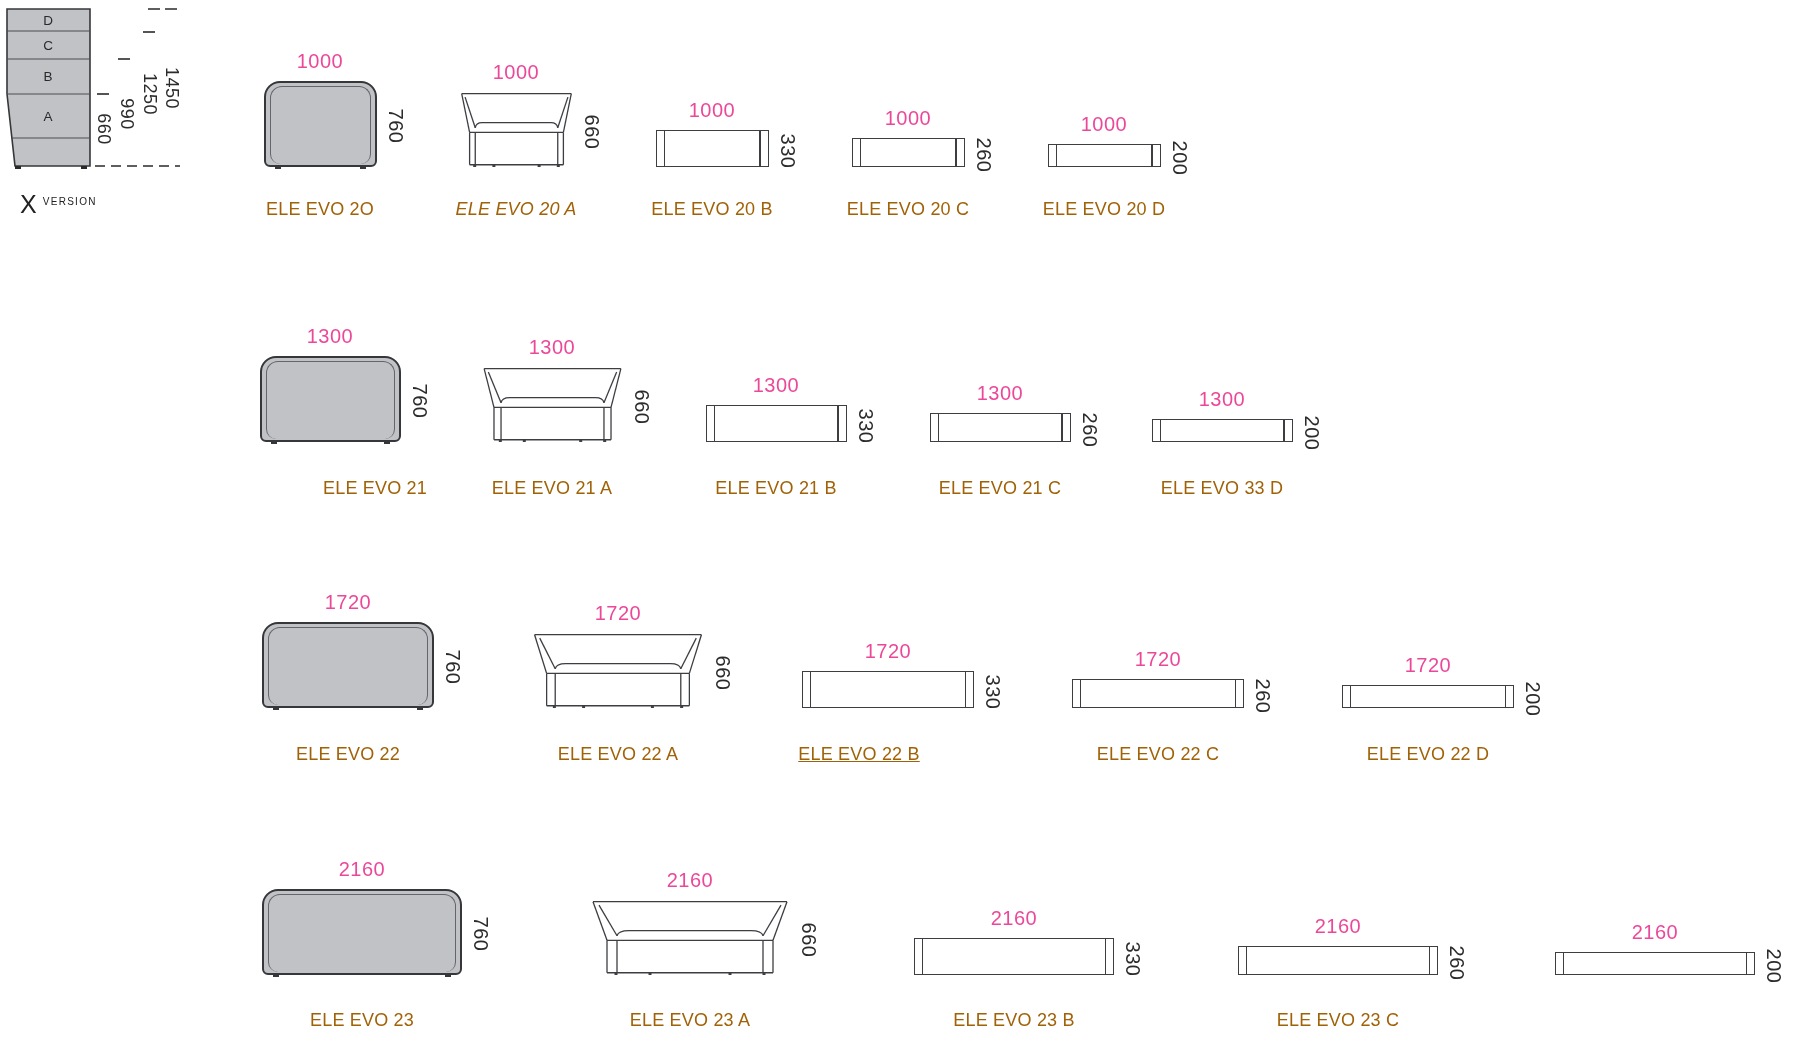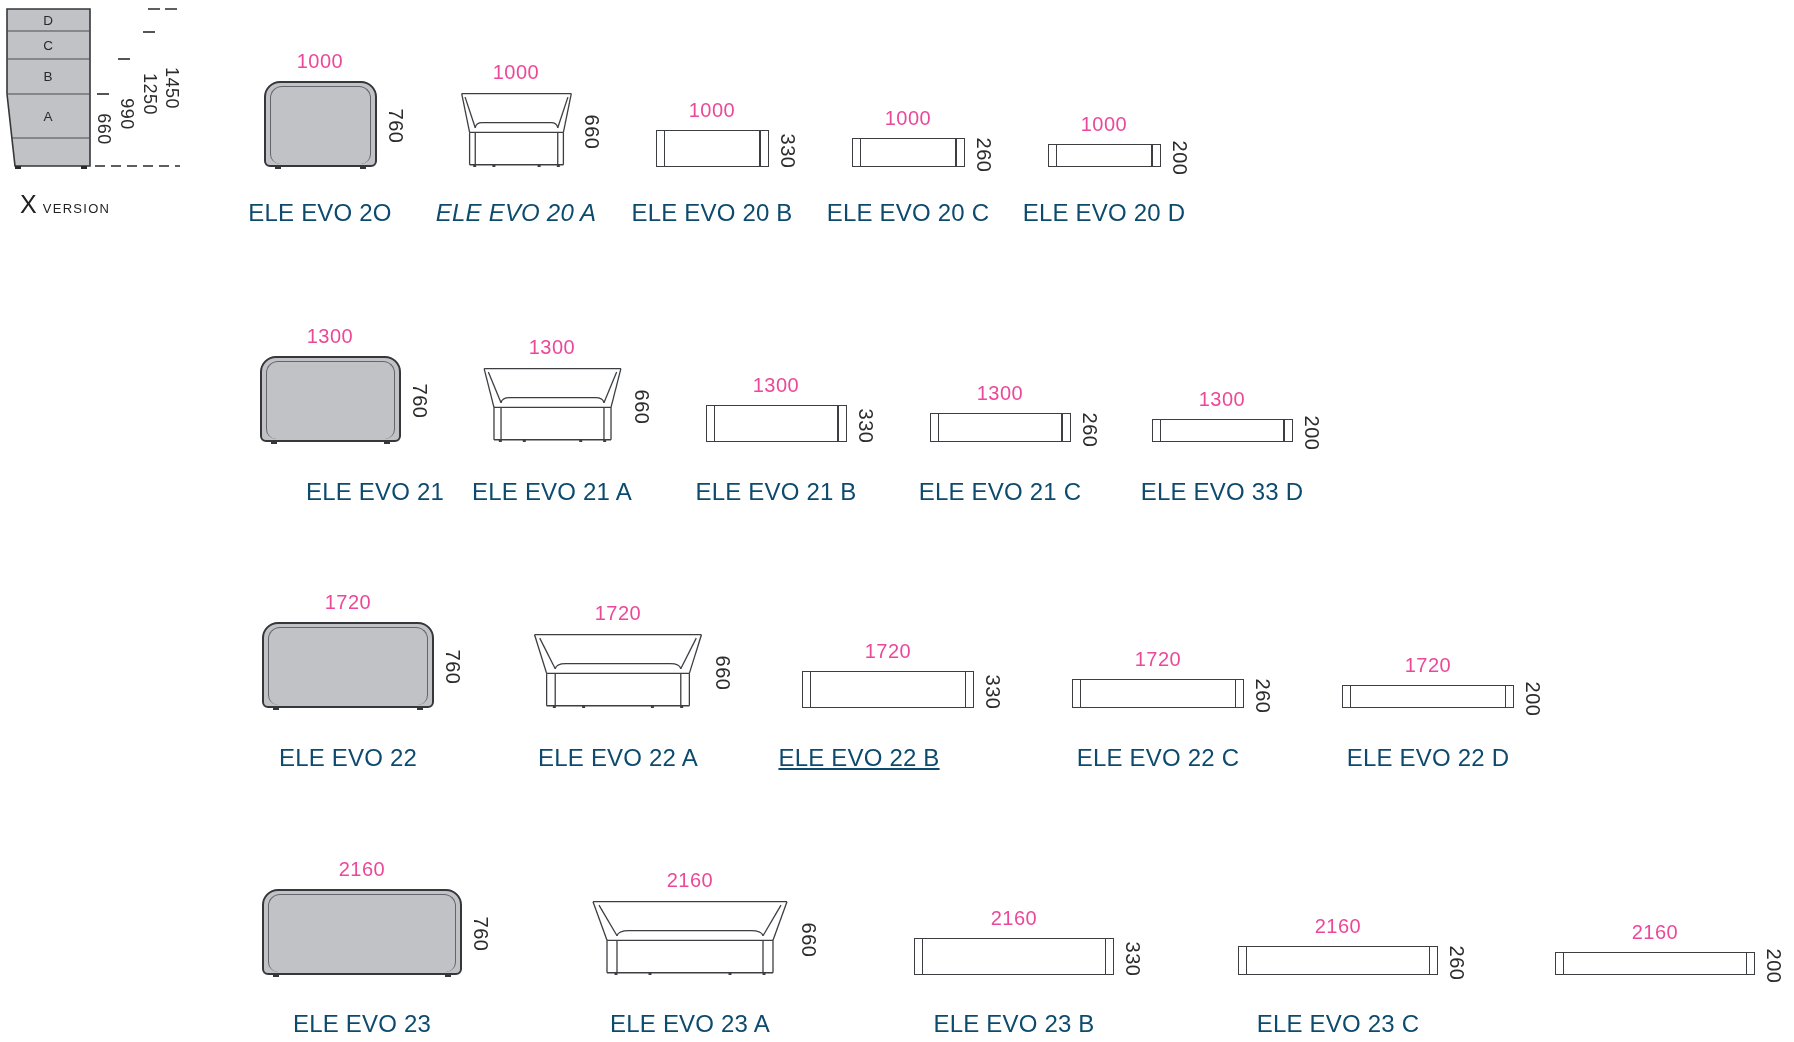--- a/index.html
+++ b/index.html
@@ -13,21 +13,21 @@
     position:absolute;left:50%;top:-8px;transform:translate(-50%,-100%);
     font-size:20px;white-space:nowrap;color:#ec4899;letter-spacing:.5px;
   }
   .dim-side{
     position:absolute;left:calc(100% + 18px);top:calc(50% + 2px);
     transform:translate(-50%,-50%) rotate(90deg);
     font-size:20px;white-space:nowrap;color:#2b2b2b;letter-spacing:.5px;
   }
   .product-label{
     position:absolute;transform:translate(-50%,0);
-    font-size:24px;white-space:nowrap;color:#0c4a6e;letter-spacing:.2px;
+    font-size:18px;white-space:nowrap;color:#a16207;letter-spacing:.2px;
   }
   
   .back-view{
     position:relative;width:100%;height:100%;box-sizing:border-box;
     background:#c0c2c6;border:2px solid #35373b;border-radius:16px 16px 6px 6px;
   }
   .back-view .inner-line{
     position:absolute;left:4px;right:4px;top:3px;bottom:1px;
     border:1.3px solid #63656a;border-bottom:none;border-radius:12px 12px 10px 10px;
   }
@@ -43,21 +43,21 @@
   .front-view{display:block;width:100%;height:100%;}
   
   .rot-dim{
     position:absolute;transform:translate(-50%,-50%) rotate(90deg);
     font-size:18px;white-space:nowrap;color:#2b2b2b;letter-spacing:.5px;
   }
   .x-version{
     position:absolute;left:20px;top:192px;display:flex;align-items:flex-end;color:#222;
   }
   .x-version .x{font-size:25px;line-height:1;}
-  .x-version .v{font-size:13px;letter-spacing:1.3px;margin-left:6px;margin-bottom:1px;}
+  .x-version .v{font-size:10px;letter-spacing:1.3px;margin-left:6px;margin-bottom:10px;}
 </style>
 </head>
 <body>
 
 <div id="stage">
 
   <svg style="position:absolute;left:2px;top:2px" width="190" height="175" viewBox="0 0 190 175">
     <polygon points="5,7 88,7 88,164 13,164 5,92" fill="#c0c2c6" stroke="#35373b" stroke-width="1.6"></polygon>
     <g stroke="#4a4c50" stroke-width="1.1">
       <line x1="5" y1="29" x2="88" y2="29"></line>

